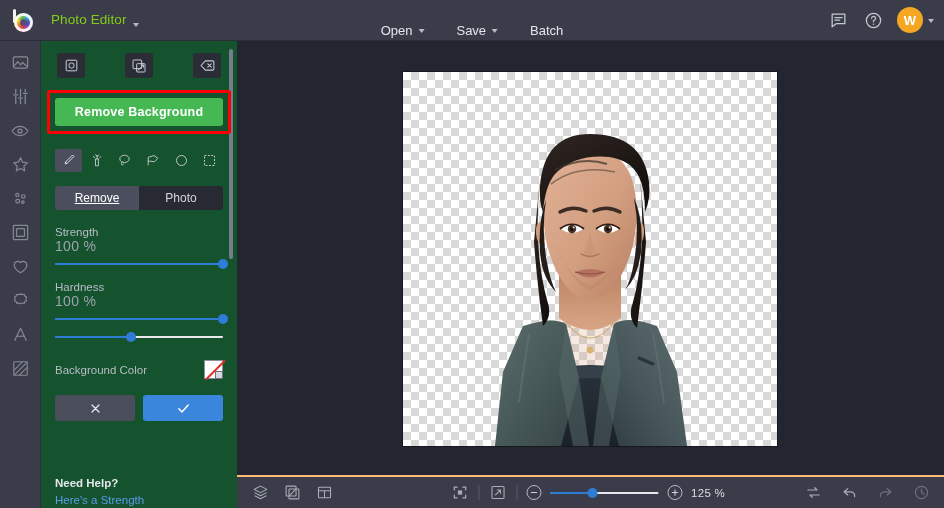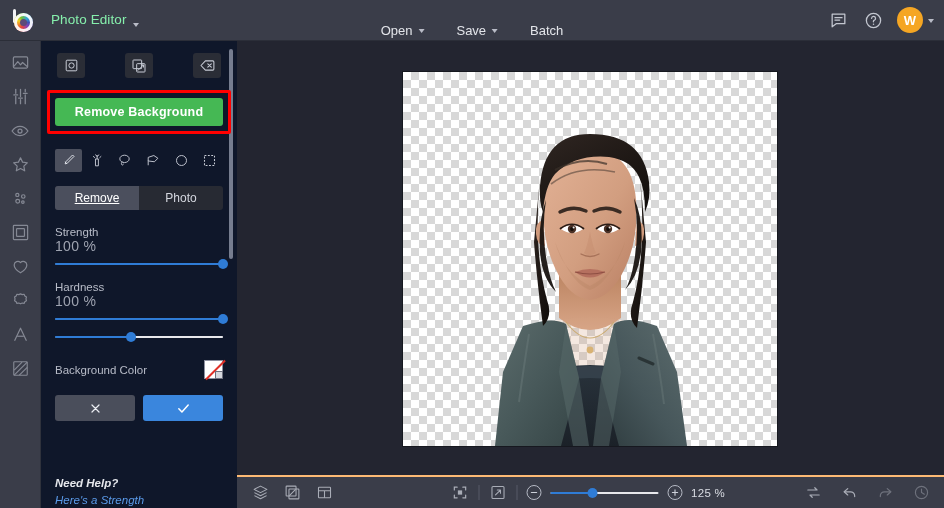--- a/index.html
+++ b/index.html
@@ -34,21 +34,21 @@
   }
   .logo .wheel::after{
     content:""; position:absolute; left:6px; top:6px; width:7px; height:7px;
     border-radius:50%; background:#5d4a7a;
   }
   .logo .stem {
     position:absolute; left:3px; top:0px; width:3px; height:14px;
     background:#f2f2f4; border-radius:2px;
   }
   .app-title {
-    color: #86efac; font-size: 13.5px; letter-spacing: .1px;
+    color: #84cc16; font-size: 13.5px; letter-spacing: .1px;
     padding: 5px 9px 6px 9px; border-radius: 3px;
     display: flex; align-items: flex-end; gap: 6px; cursor: pointer;
   }
   .caret {
     width: 0; height: 0; border-left: 3.5px solid transparent;
     border-right: 3.5px solid transparent; border-top: 4px solid #b9bcc7;
     margin-top: 2px;
   }
   .topbar-center {
     position: absolute; left: 50%; transform: translateX(-50%);
@@ -92,21 +92,21 @@
   }
   .back-btn { width: 20px; height: 20px; cursor: pointer; display:flex;align-items:center;justify-content:center;}
   .panel-title {
     color: #e8e9ee; font-size: 11px; letter-spacing: 1.7px; font-weight: 600;
     flex: 1;
   }
   .help-ic { width: 15px; height: 15px; cursor:pointer; opacity:.8; }
 
   .panel-body {
     position: relative;
-    flex: 1; background: #0f172a; margin: 0 0 0 0;
+    flex: 1; background: #14532d; margin: 0 0 0 0;
     overflow: hidden;
   }
   .panel-scroll-track {
     position:absolute; right:2px; top:4px; width:4px; bottom:46px;
     background: transparent;
   }
   .panel-scroll-thumb {
     position:absolute; right:2px; top:4px; width:4px; height:210px;
     background:#767d8f; border-radius:3px; cursor:pointer;
   }
@@ -184,21 +184,21 @@
 
   .action-row { display:flex; gap: 8px; margin-top: 16px; }
   .act-btn {
     flex:1; height: 26px; border-radius: 3px; display:flex; align-items:center;
     justify-content:center; cursor:pointer;
   }
   .act-cancel { background: #4a4e5b; }
   .act-ok { background: #3a86dd; }
 
   .panel-footer {
-    background:#0f172a; padding: 9px 14px 0 14px; height: 40px; font-style: italic;
+    background:#14532d; padding: 9px 14px 0 14px; height: 40px;
   }
   .need-help { color:#e5e7ec; font-size: 11.5px; font-weight: bold; }
   .tutorial-link { color:#5b9bea; font-size: 11.5px; margin-top:5px; display:inline-block; cursor:pointer; text-decoration:none;}
 
   
   #stage {
     position: absolute; left: 237px; top: 41px; width: 707px; height: 434px;
     background: #232530;
     overflow: hidden;
   }

